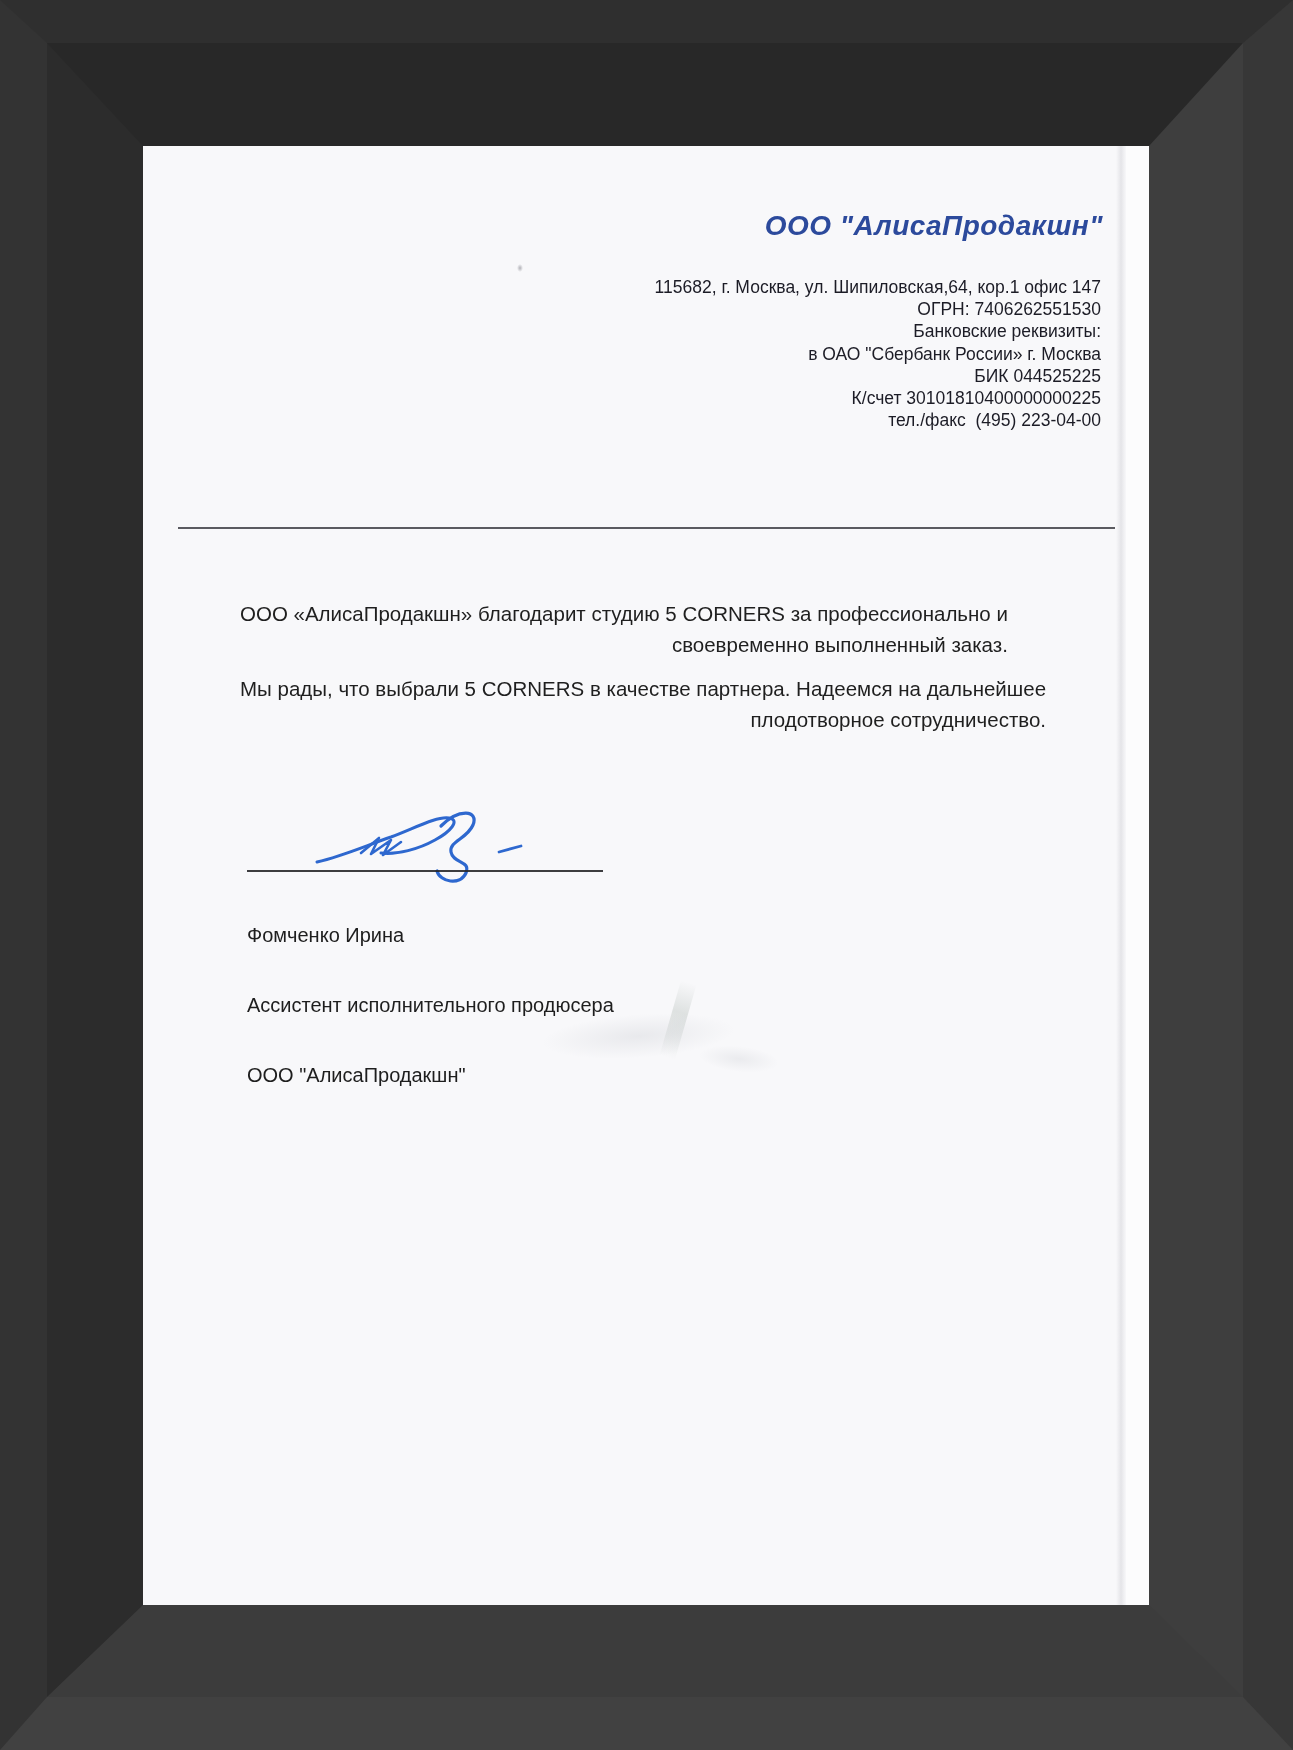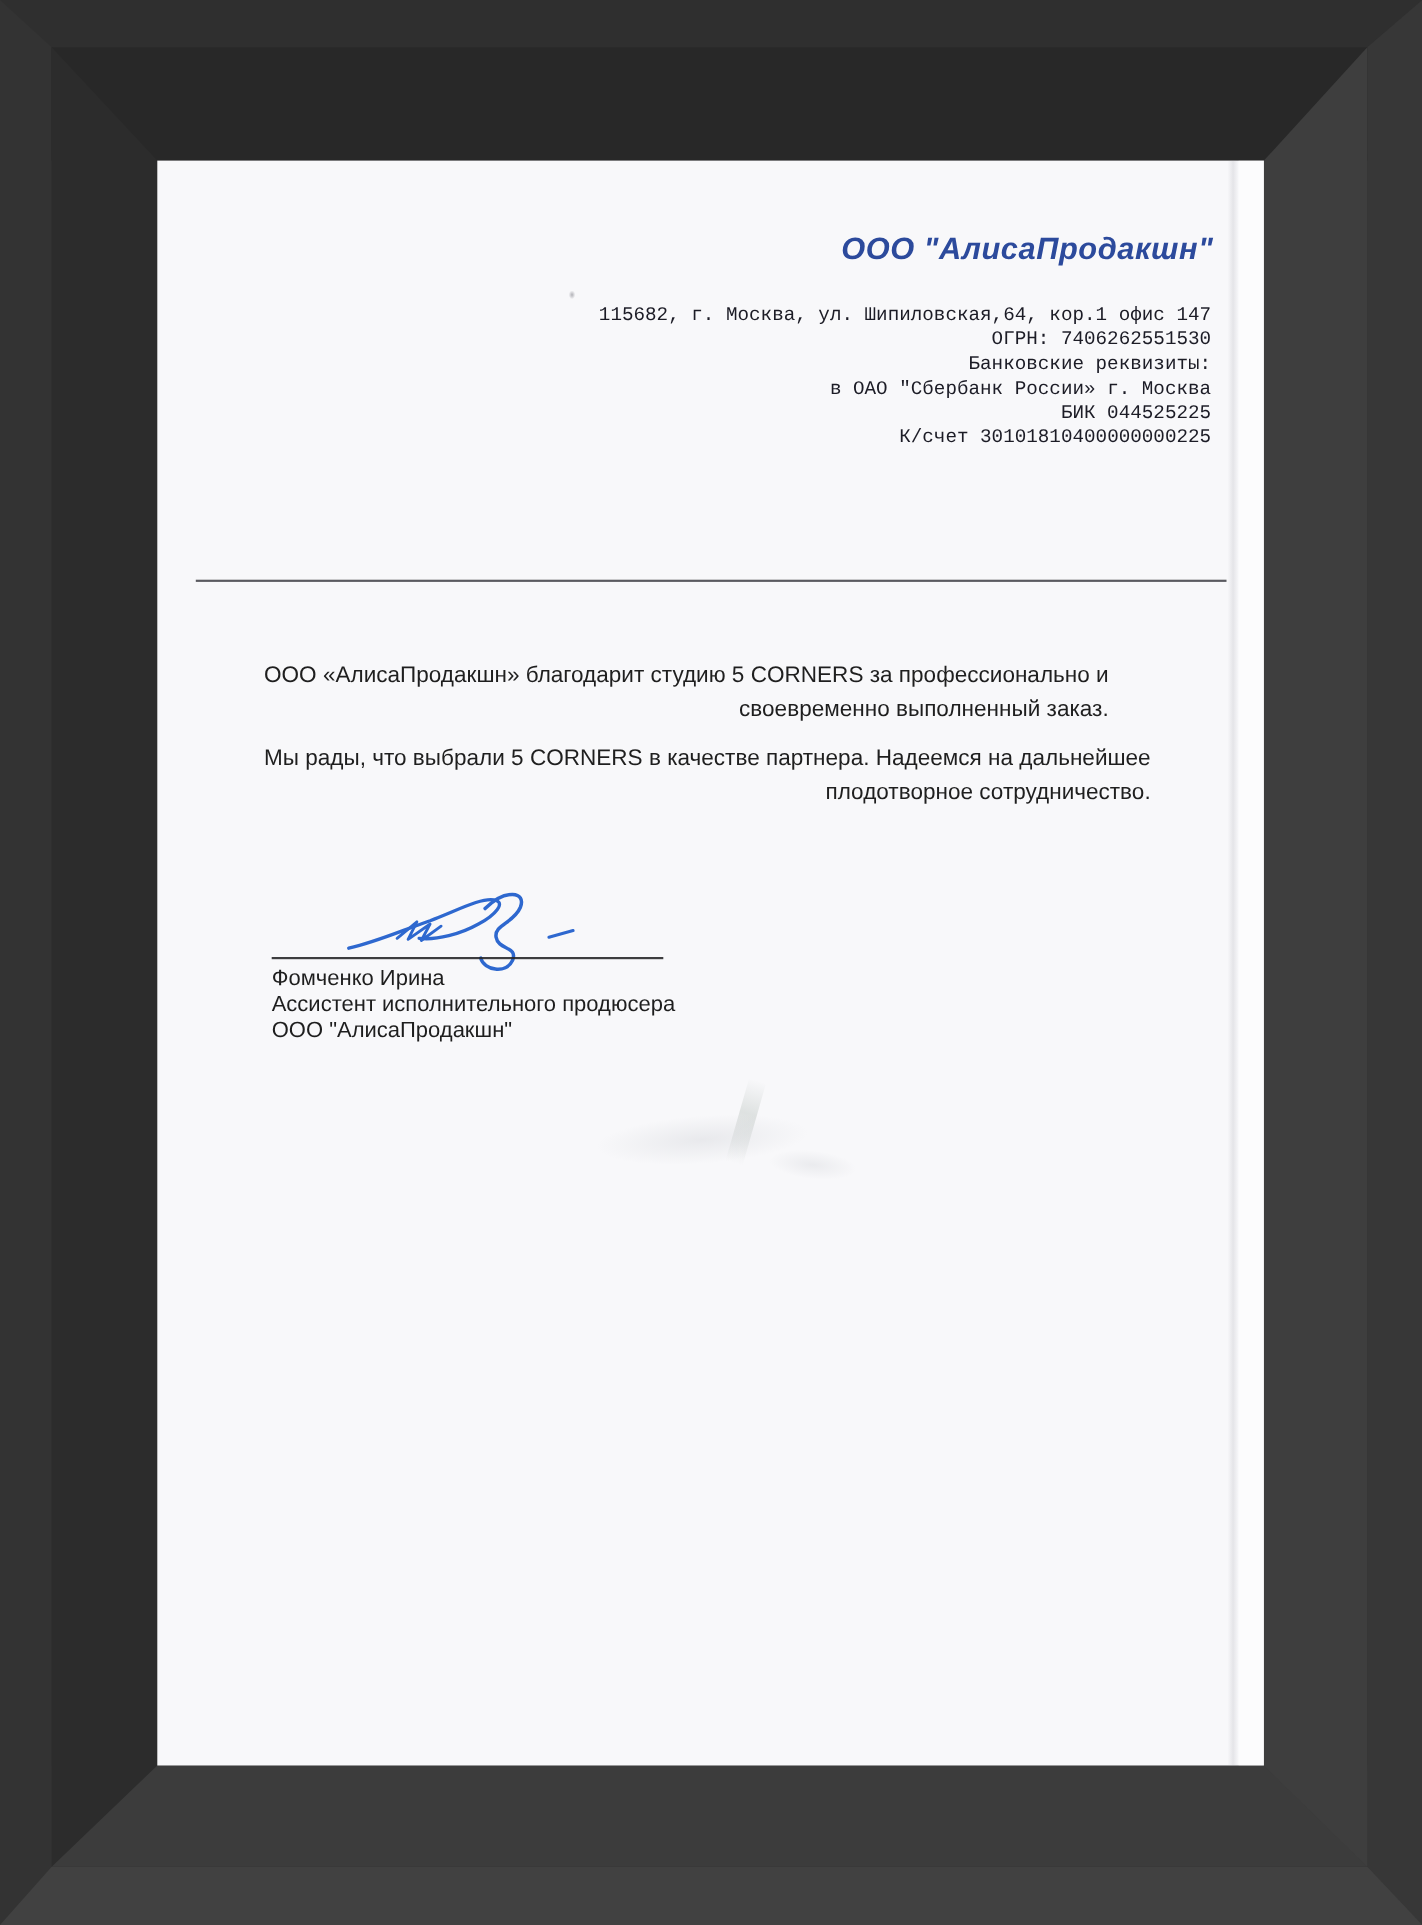--- a/index.html
+++ b/index.html
@@ -47,21 +47,21 @@
   }
 
   .company-details {
     position: absolute;
     top: 130px; right: 48px;
     text-align: right;
     font-size: 17.5px;
     line-height: 22.2px;
     color: #1c1c26;
   }
-  .company-details div { white-space: pre; font-family: Liberation Mono, monospace; }
+  .company-details div { white-space: pre; }
 
   .header-separator {
     position: absolute;
     top: 381px; left: 35px;
     width: 937px; height: 2px;
     background: rgba(62, 62, 68, 0.85);
   }
 
   .body-para {
     position: absolute;
@@ -87,21 +87,21 @@
     background: rgba(40, 40, 42, 0.9);
   }
 
   .sig-block {
     position: absolute;
     top: 731px; left: 104px;
     font-size: 20px;
     line-height: 24px;
     color: #1e1e1e;
   }
-  .sig-block div { white-space: pre; }
+  .sig-block div { white-space: pre; margin-top: 46px; }
 
   
   .smudge { position: absolute; pointer-events: none; }
   .smudge-dot {
     left: 374px; top: 118px; width: 6px; height: 8px;
     background: radial-gradient(ellipse at center, rgba(90,90,100,0.45), rgba(90,90,100,0) 70%);
   }
   .smudge-streak {
     left: 527px; top: 835px; width: 16px; height: 78px;
     transform: rotate(16deg);
@@ -140,20 +140,21 @@
 
         <div class="company-header">ООО "АлисаПродакшн"</div>
 
         <div class="company-details">
           <div>115682, г. Москва, ул. Шипиловская,64, кор.1 офис 147</div>
           <div>ОГРН: 7406262551530</div>
           <div>Банковские реквизиты:</div>
           <div>в ОАО "Сбербанк России» г. Москва</div>
           <div>БИК 044525225</div>
           <div>К/счет 30101810400000000225</div>
+          <div>тел./факс  (495) 223-04-00</div>
         </div>
 
         <div class="header-separator"></div>
 
         <div class="body-para para-1">
           <div>ООО «АлисаПродакшн» благодарит студию 5 CORNERS за профессионально и</div>
           <div>своевременно выполненный заказ.</div>
         </div>
 
         <div class="body-para para-2">

